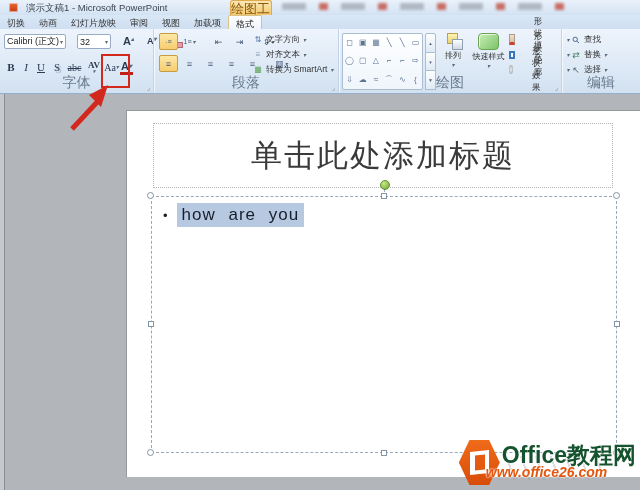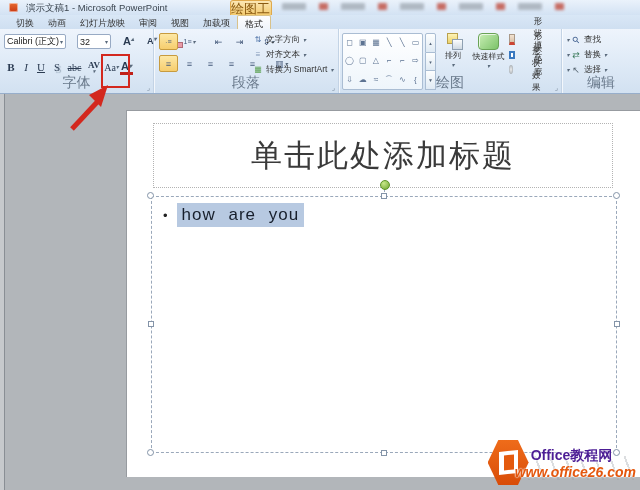--- a/index.html
+++ b/index.html
@@ -16,21 +16,21 @@
     filter:blur(1.6px);opacity:.85;}
   .blur-marks i{display:block;height:7px;border-radius:1px;}
   .blur-marks i:nth-child(odd){width:24px;background:#a7b0ba;}
   .blur-marks i:nth-child(even){width:9px;background:#c2564a;}
   .ctx-header{position:absolute;left:230px;top:0;width:40px;height:15px;
     background:linear-gradient(#fbe7b4,#f2c768);border:1px solid #dfa94c;border-bottom:none;
     border-radius:3px 3px 0 0;font-size:13px;color:#8a5a10;line-height:15px;}
 
   
   .tabrow{position:absolute;left:0;top:15px;width:640px;height:14px;display:flex;
-    align-items:stretch;padding-left:9px;box-sizing:border-box;font-size:9px;
+    align-items:stretch;padding-left:0;box-sizing:border-box;font-size:9px;
     background:linear-gradient(#d9e7f6,#cfdff1);}
   .tab{padding:2px 7px 0 7px;color:#333;white-space:nowrap;}
   .tab.active{background:linear-gradient(#fdfdfe,#f0f5fb);border:1px solid #d9c28a;
     border-bottom:none;border-radius:2px 2px 0 0;color:#222;}
 
   
   .ribbon{position:absolute;left:0;top:29px;width:640px;height:65px;display:flex;
     background:linear-gradient(#eef4fc,#dde9f6 60%,#d2e1f1);
     border-bottom:1px solid #97aecb;box-sizing:border-box;}
   .group{position:relative;height:100%;border-right:1px solid #c3d3e5;
@@ -157,21 +157,21 @@
     background:repeating-linear-gradient(70deg,transparent 0 12px,#9aa0a6 12px 14px);
     opacity:.35;}
   .wm-logo{position:relative;width:41px;height:45px;flex:none;
     clip-path:polygon(26% 0,74% 0,100% 50%,74% 100%,26% 100%,0 50%);
     background:linear-gradient(#ef6c1a,#d84c08);}
   .wm-fold{position:absolute;left:11px;top:11px;width:19px;height:23px;background:#fff;
     transform:skewY(-6deg);}
   .wm-fold::after{content:"";position:absolute;left:5px;top:4px;width:10px;height:15px;
     background:#e45a0e;}
   .wm-texts{position:relative;display:flex;flex-direction:column;margin-left:2px;}
-  .wm-brand{font-size:14px;font-weight:bold;color:#4c1d95;line-height:20px;
+  .wm-brand{font-size:23px;font-weight:bold;color:#14532d;line-height:20px;
     text-shadow:0 0 2px #fff,0 0 2px #fff;white-space:nowrap;}
   .wm-url{font-size:14px;font-weight:bold;font-style:italic;color:#e4570e;line-height:15px;
     margin-left:-16px;text-shadow:0 0 2px #fff,0 0 2px #fff;white-space:nowrap;}
 </style>
 </head>
 <body>
 
 <div class="screen">
 
   <div class="titlebar">

